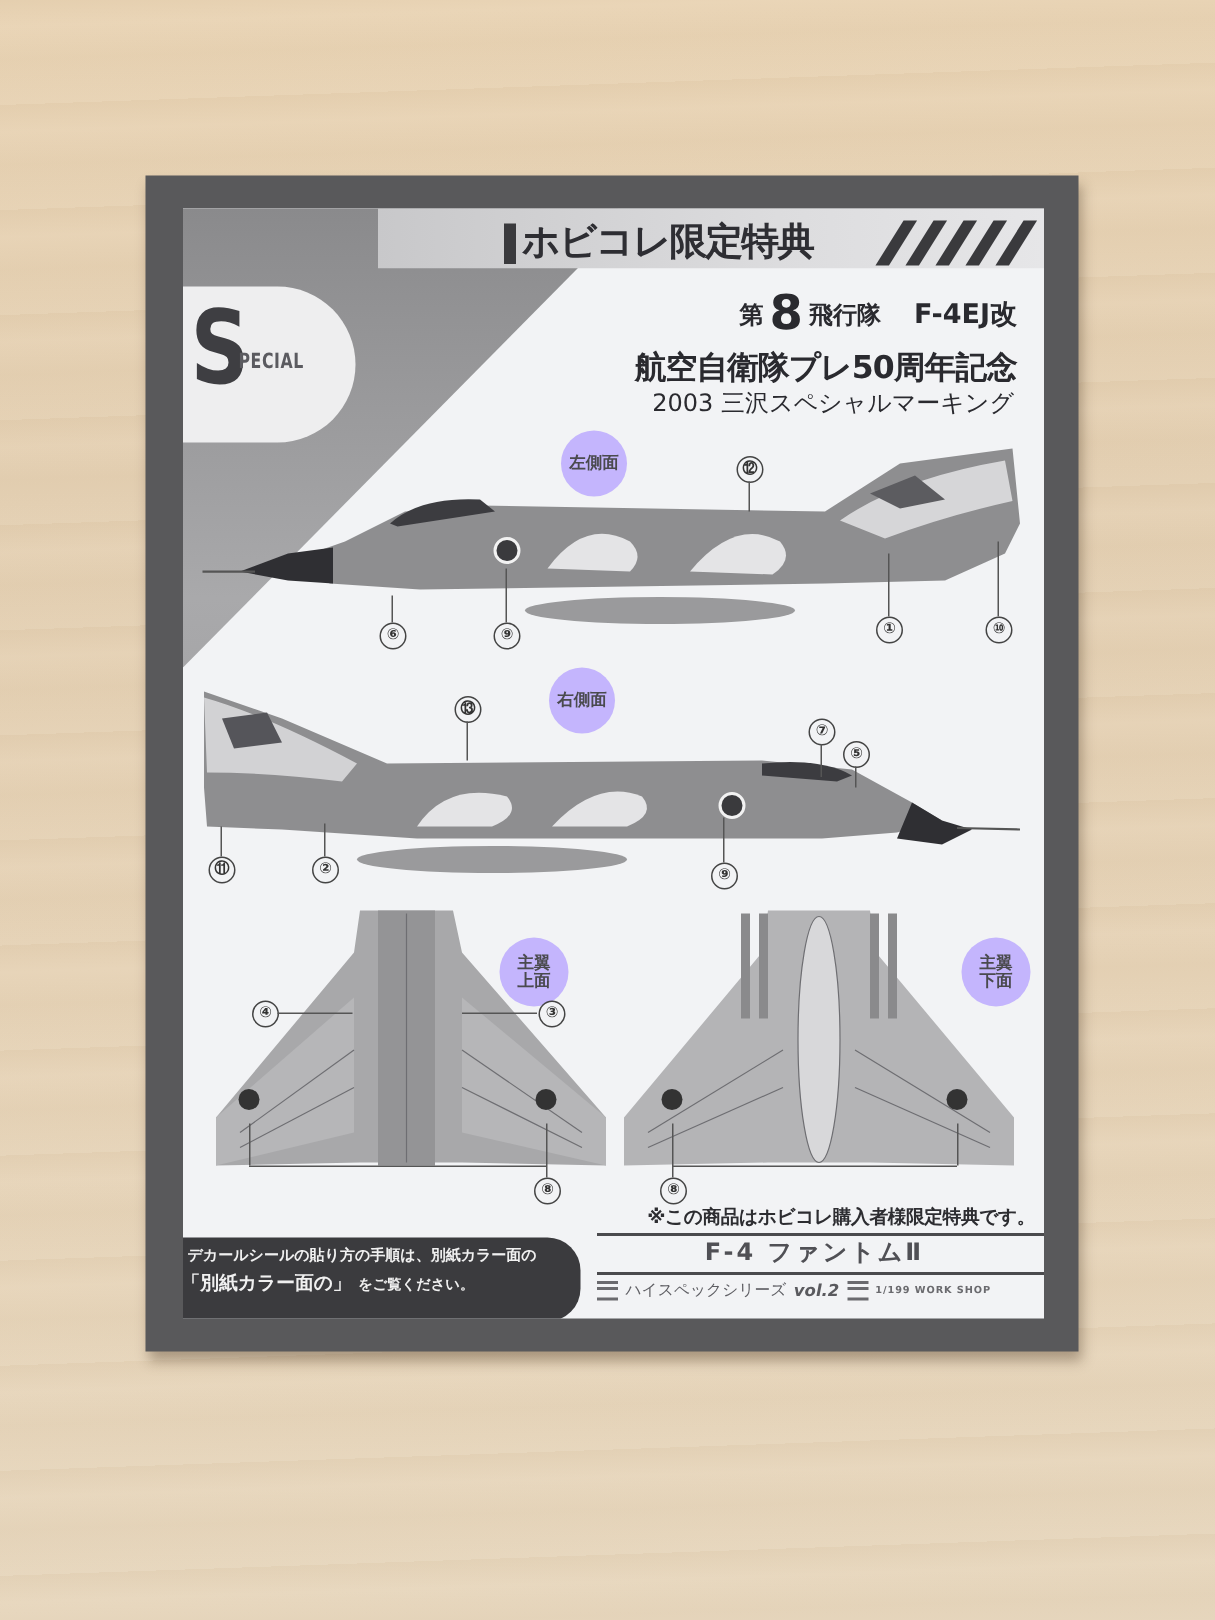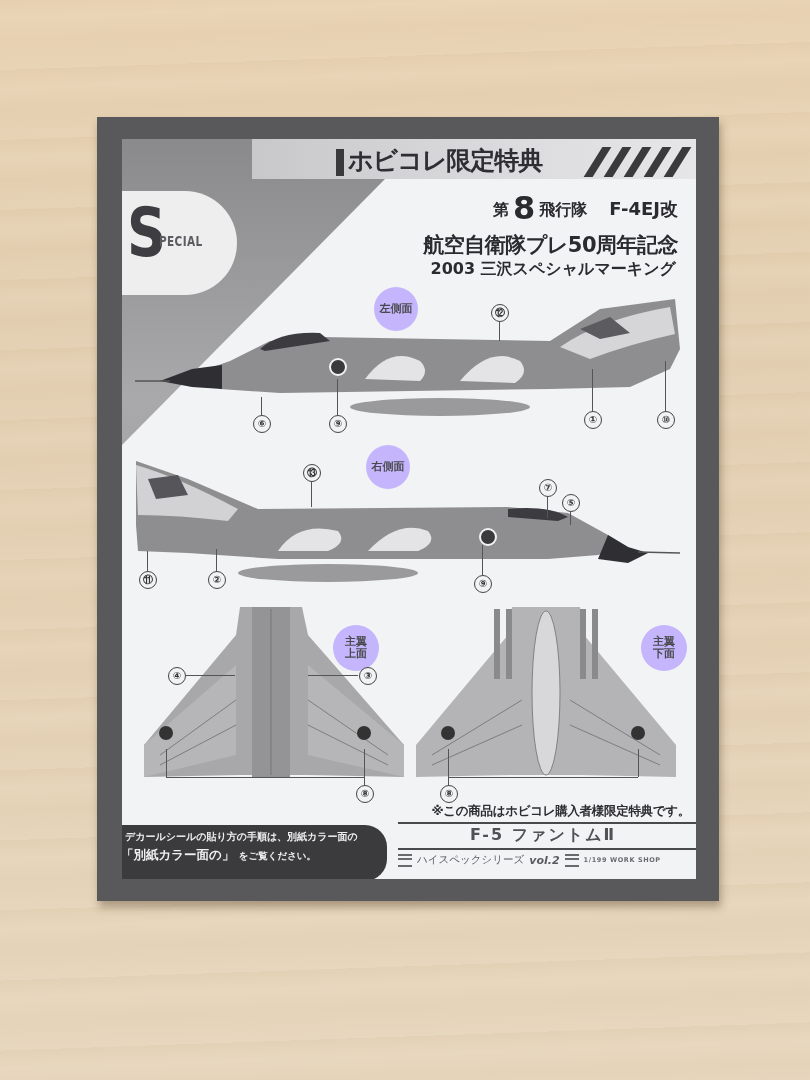--- a/index.html
+++ b/index.html
@@ -59,21 +59,21 @@
     position:absolute; right:18px; top:50px; color:#2a2a2f; font-weight:bold; white-space:nowrap;
   }
   .sub1 .dai { font-size:16px; }
   .sub1 .num { font-size:32px; margin:0 4px; vertical-align:-4px; }
   .sub1 .hk { font-size:16px; margin-right:22px; }
   .sub1 .model { font-size:18px; }
   .sub2 {
     position:absolute; right:18px; top:92px; font-size:21px; font-weight:bold; color:#2a2a2f; white-space:nowrap; letter-spacing:-0.5px;
   }
   .sub3 {
-    position:absolute; right:20px; top:120px; font-size:16px; font-weight:bold; color:#2a2a2f; white-space:nowrap;text-align:right;
+    position:absolute; right:20px; top:120px; font-size:16px; font-weight:normal; color:#2a2a2f; white-space:nowrap;text-align:right;
   }
   .view-badge {
     position:absolute; width:44px; height:44px; border-radius:50%; background:#c4b5fd;
     color:#4a4a4e; font-size:11px; font-weight:bold; display:flex; align-items:center; justify-content:center; text-align:center; line-height:1.1;
   }
   .callout {
     position:absolute; width:16px; height:16px; border:1.4px solid #444; border-radius:50%;
     font-size:10px; font-weight:bold; color:#333; display:flex; align-items:center; justify-content:center; background:#f2f3f5; line-height:1;
   }
   .leader { position:absolute; background:#555; }
@@ -228,21 +228,21 @@
       <circle cx="36" cy="128" r="7" fill="#333"></circle>
       <circle cx="226" cy="128" r="7" fill="#333"></circle>
     </svg>
     <div class="leader" style="left:326px; top:610px; width:1px; height:36px;"></div>
     <div class="leader" style="left:326px; top:638px; width:190px; height:1px;"></div>
     <div class="leader" style="left:516px; top:610px; width:1px; height:28px;"></div>
     <div class="callout" style="left:318px; top:646px;">⑧</div>
 
     <div class="notice">※この商品はホビコレ購入者様限定特典です。</div>
     <div class="rule" style="left:276px; top:683px; width:298px; height:2px;"></div>
-    <div class="product-name">F-5 ファントムⅡ</div>
+    <div class="product-name">F-4 ファントムⅡ</div>
     <div class="rule" style="left:276px; top:709px; width:298px; height:2px;"></div>
     <div class="series-row">
       <span class="hb"></span>
       <span>ハイスペックシリーズ</span>
       <span class="vol">vol.2</span>
       <span class="hb"></span>
       <span class="ws">1/199 WORK SHOP</span>
     </div>
 
     <div class="instruction-pill">

